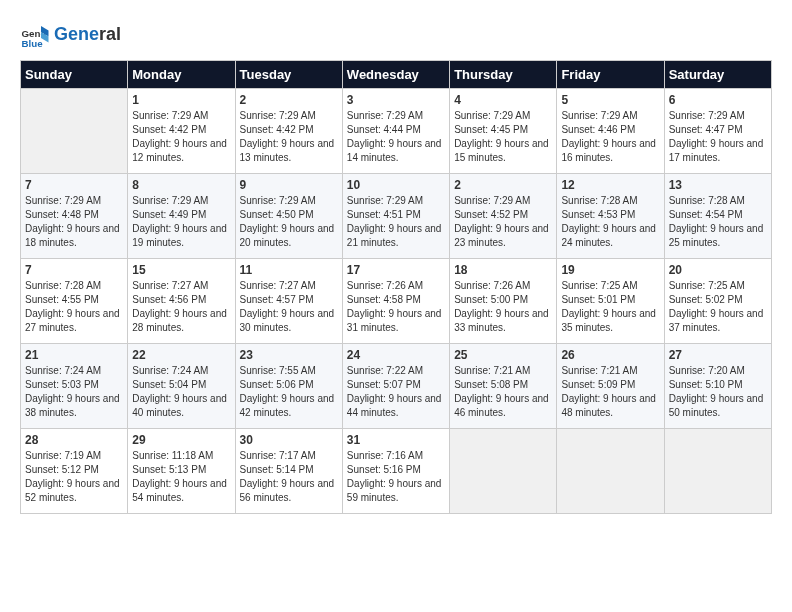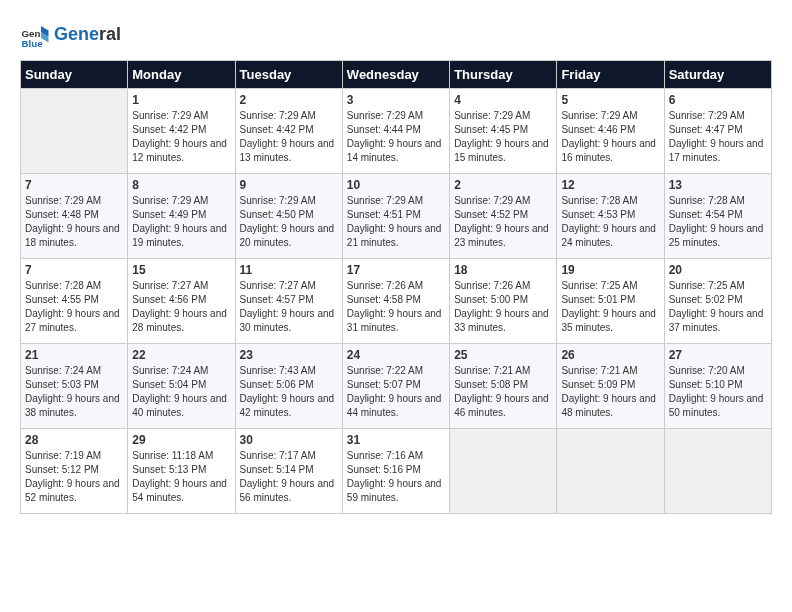--- a/index.html
+++ b/index.html
@@ -325,21 +325,21 @@
         <div class="day-info">
           <span>Sunrise: 7:24 AM</span><br>
           <span>Sunset: 5:04 PM</span><br>
           <span>Daylight: 9 hours
  and 40 minutes.</span>
         </div>
       </td>
         <td>
         <span class="day-num">23</span>
         <div class="day-info">
-          <span>Sunrise: 7:43 AM</span><br>
+          <span>Sunrise: 7:55 AM</span><br>
           <span>Sunset: 5:06 PM</span><br>
           <span>Daylight: 9 hours
  and 42 minutes.</span>
         </div>
       </td>
         <td>
         <span class="day-num">24</span>
         <div class="day-info">
           <span>Sunrise: 7:22 AM</span><br>
           <span>Sunset: 5:07 PM</span><br>

